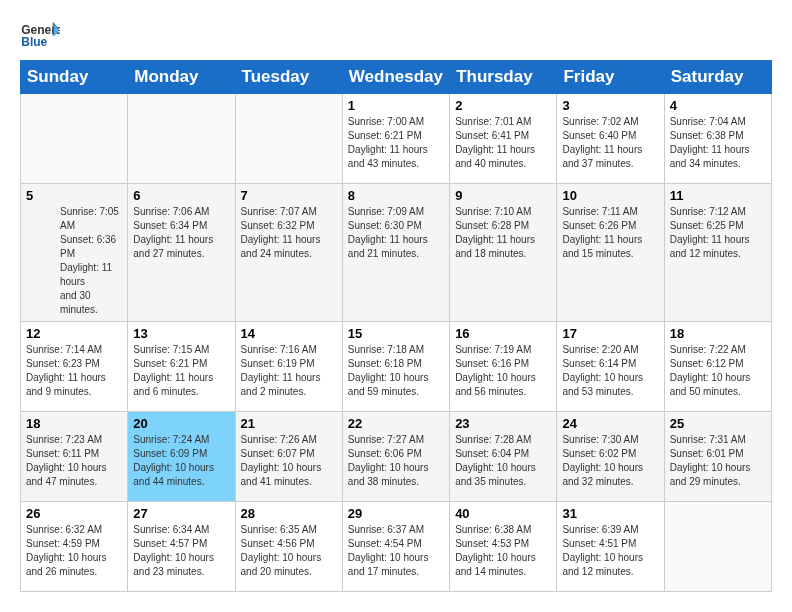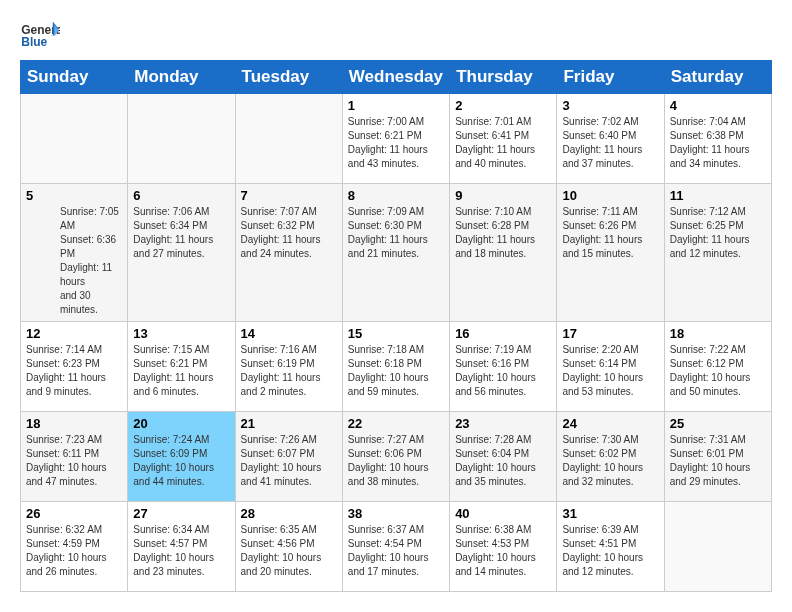--- a/index.html
+++ b/index.html
@@ -311,21 +311,21 @@
 and 23 minutes.</div>
           </td>
           <td>
             <span class="day-number">28</span>
             <div class="day-info" style="white-space: pre-line;">Sunrise: 6:35 AM
 Sunset: 4:56 PM
 Daylight: 10 hours
 and 20 minutes.</div>
           </td>
           <td>
-            <span class="day-number">38</span>
+            <span class="day-number">29</span>
             <div class="day-info" style="white-space: pre-line;">Sunrise: 6:37 AM
 Sunset: 4:54 PM
 Daylight: 10 hours
 and 17 minutes.</div>
           </td>
           <td>
             <span class="day-number">40</span>
             <div class="day-info" style="white-space: pre-line;">Sunrise: 6:38 AM
 Sunset: 4:53 PM
 Daylight: 10 hours

